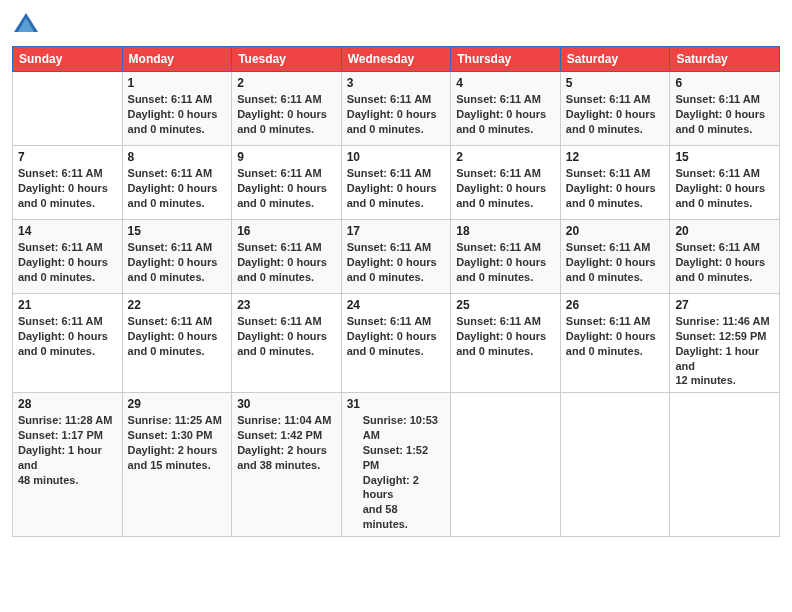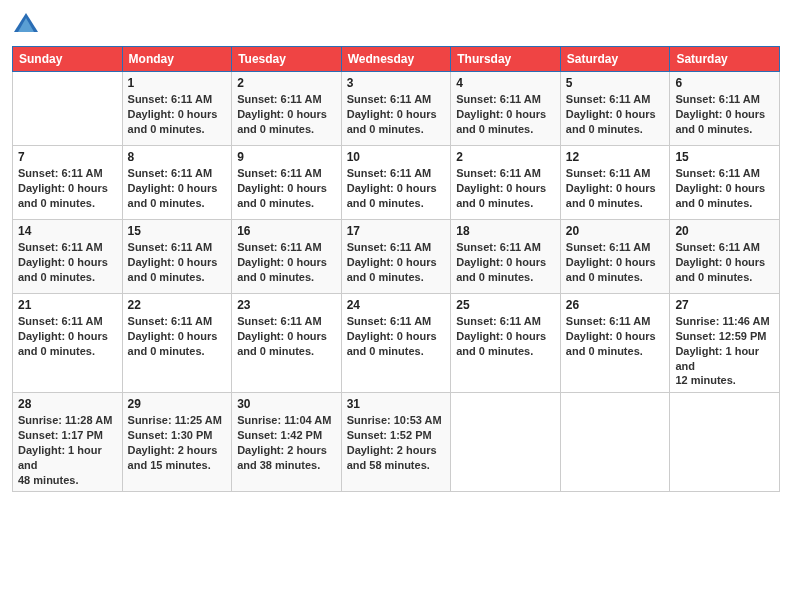--- a/index.html
+++ b/index.html
@@ -326,21 +326,21 @@
           </td>
           <td>
             <span class="day-num">30</span>
             <div class="day-info" style="white-space: pre-line;">Sunrise: 11:04 AM
 Sunset: 1:42 PM
 Daylight: 2 hours
 and 38 minutes.</div>
           </td>
           <td>
             <span class="day-num">31</span>
-            <div class="day-info" style="white-space: pre-line;">Sunrise: 10:53 AM
+            <div class="day-info" style="white-space: pre-line; margin-left: 16px;">Sunrise: 10:53 AM
 Sunset: 1:52 PM
 Daylight: 2 hours
 and 58 minutes.</div>
           </td>
           <td class="empty"></td>
           <td class="empty"></td>
           <td class="empty"></td>
         </tr>
       </tbody>
   </table>

